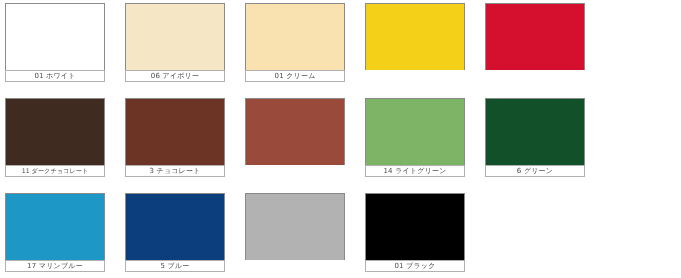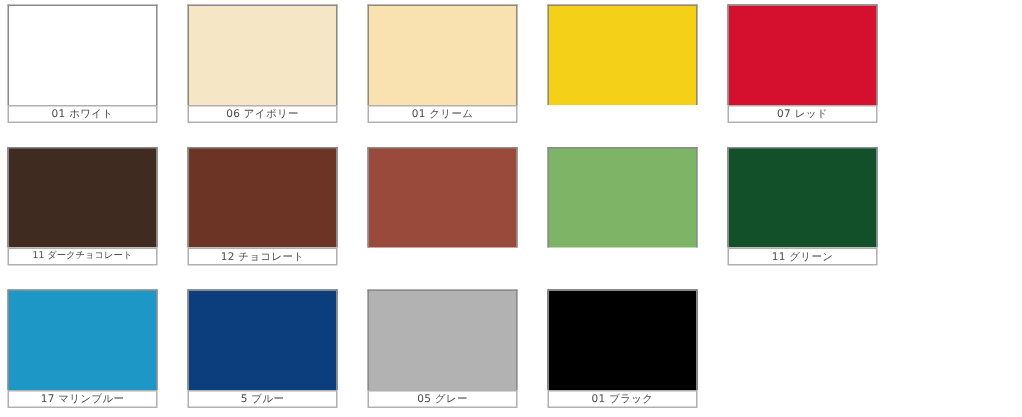--- a/index.html
+++ b/index.html
@@ -73,49 +73,48 @@
     </div>
     <div class="swatch">
       <div class="swatch-color" style="background-color: rgb(250, 226, 176);"></div>
       <div class="swatch-label">01 クリーム</div>
     </div>
     <div class="swatch">
       <div class="swatch-color" style="background-color: rgb(245, 208, 25);"></div>
     </div>
     <div class="swatch">
       <div class="swatch-color" style="background-color: rgb(213, 16, 46);"></div>
-      <div class="swatch-label">07 レッド</div>
     </div>
     <div class="swatch">
       <div class="swatch-color" style="background-color: rgb(64, 43, 32);"></div>
       <div class="swatch-label wide-text">11 ダークチョコレート</div>
     </div>
     <div class="swatch">
       <div class="swatch-color" style="background-color: rgb(107, 52, 37);"></div>
-      <div class="swatch-label">12 チョコレート</div>
+      <div class="swatch-label">3 チョコレート</div>
     </div>
     <div class="swatch">
       <div class="swatch-color" style="background-color: rgb(153, 74, 59);"></div>
     </div>
     <div class="swatch">
       <div class="swatch-color" style="background-color: rgb(126, 180, 101);"></div>
+      <div class="swatch-label">14 ライトグリーン</div>
     </div>
     <div class="swatch">
       <div class="swatch-color" style="background-color: rgb(18, 80, 42);"></div>
-      <div class="swatch-label">11 グリーン</div>
+      <div class="swatch-label">6 グリーン</div>
     </div>
     <div class="swatch">
       <div class="swatch-color" style="background-color: rgb(28, 151, 198);"></div>
       <div class="swatch-label">17 マリンブルー</div>
     </div>
     <div class="swatch">
       <div class="swatch-color" style="background-color: rgb(12, 61, 124);"></div>
       <div class="swatch-label">5 ブルー</div>
     </div>
     <div class="swatch">
       <div class="swatch-color" style="background-color: rgb(178, 178, 178);"></div>
-      <div class="swatch-label">05 グレー</div>
     </div>
     <div class="swatch">
       <div class="swatch-color" style="background-color: rgb(0, 0, 0);"></div>
       <div class="swatch-label">01 ブラック</div>
     </div>
   </div>
 
 </body></html>

